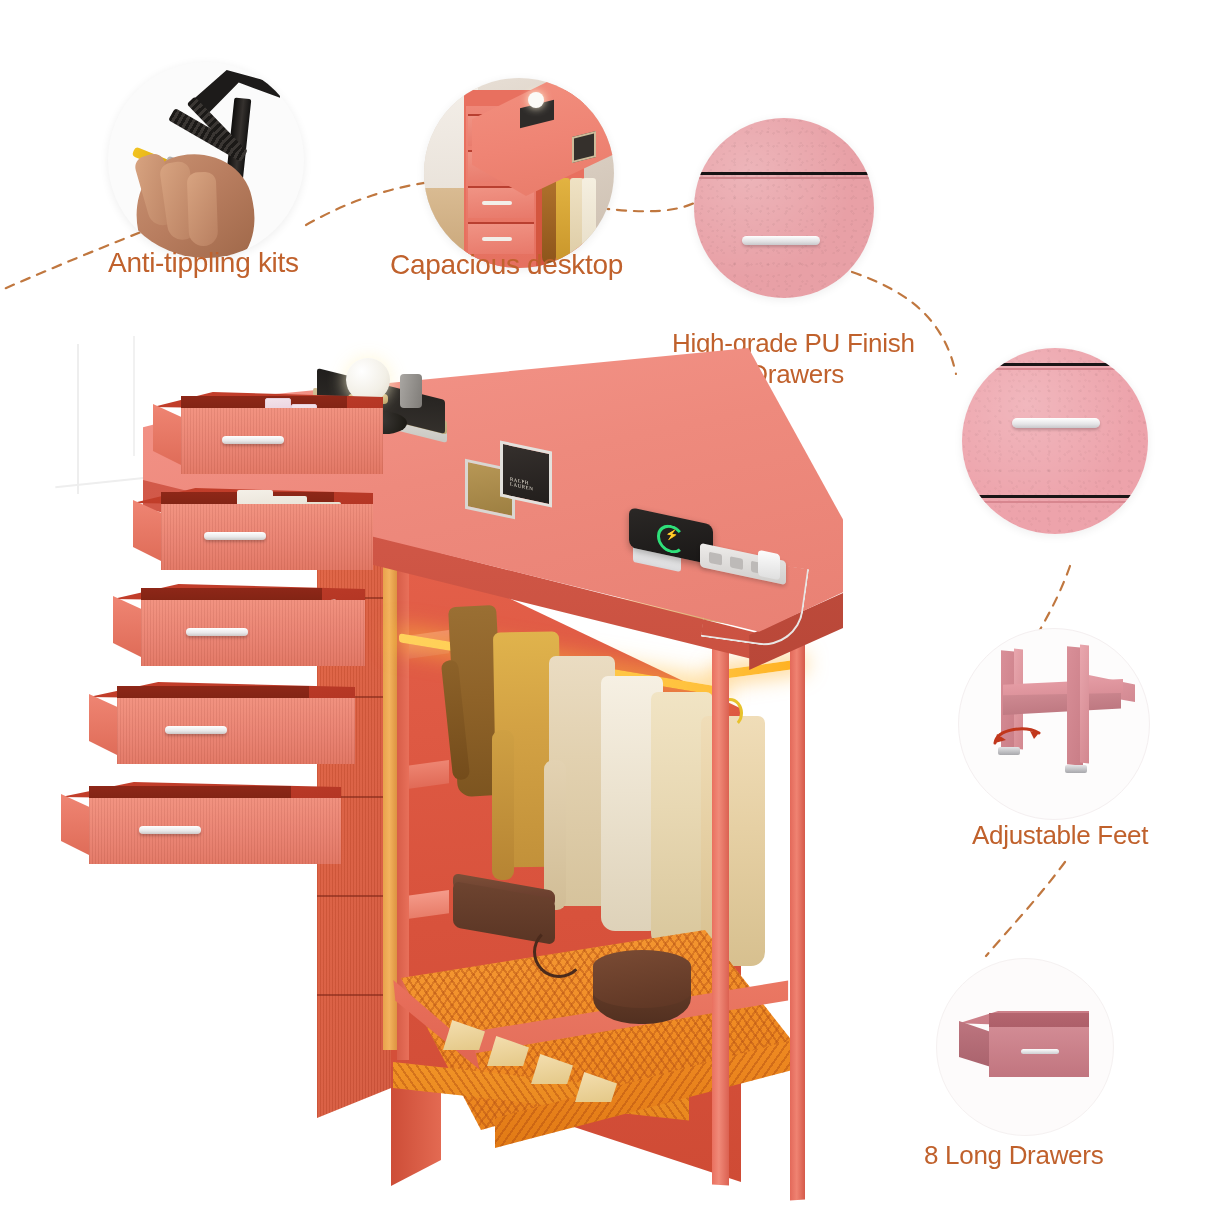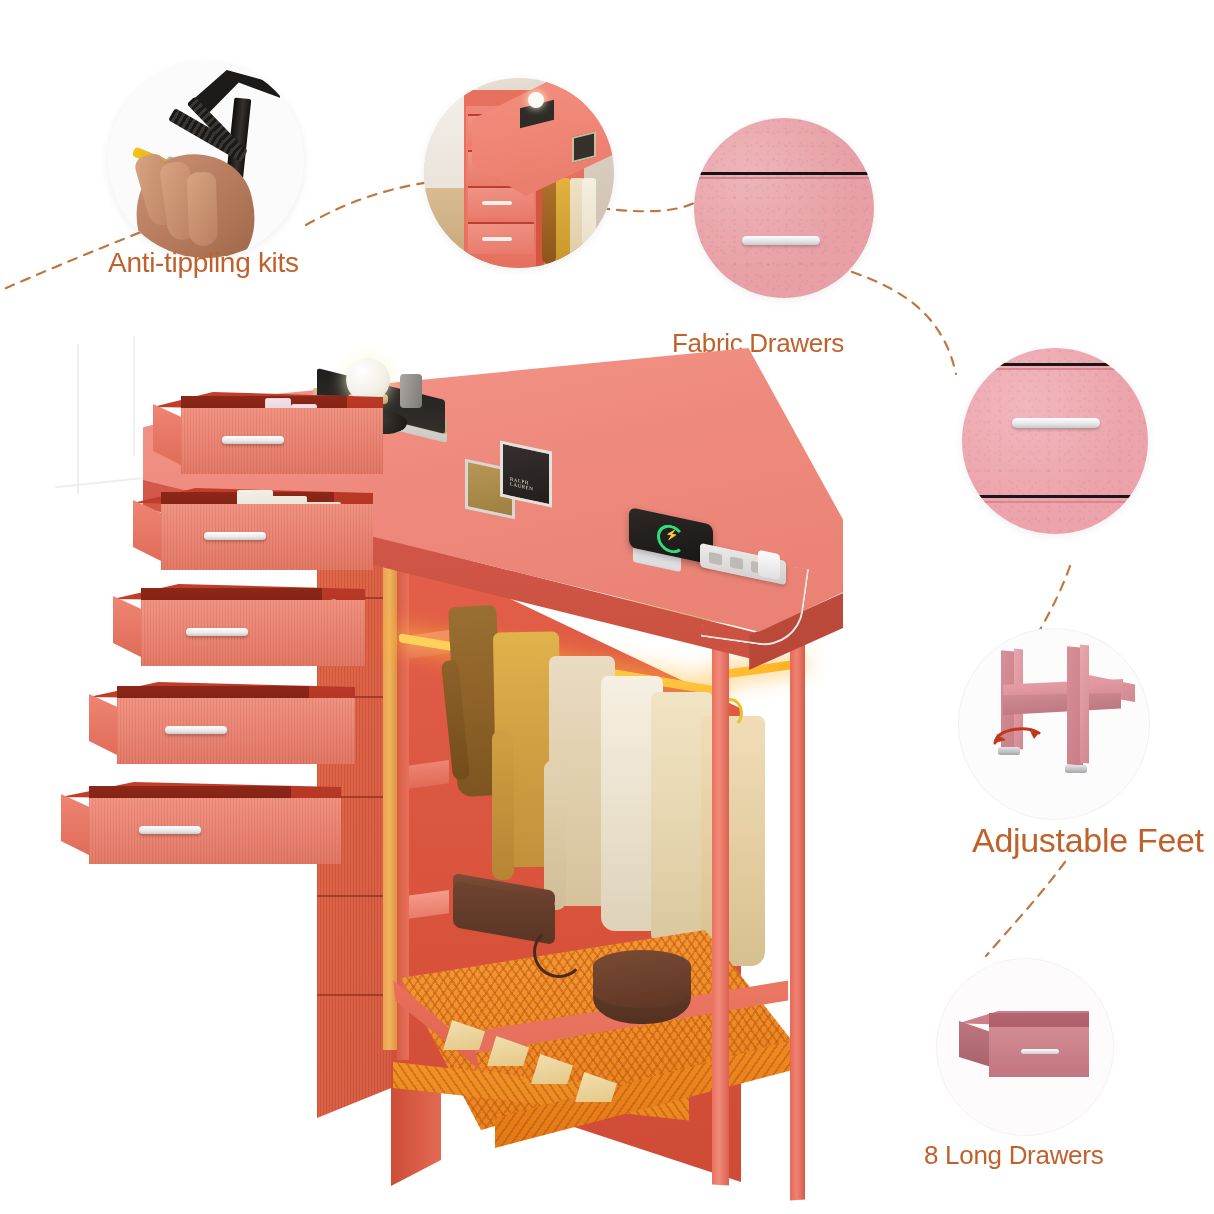--- a/index.html
+++ b/index.html
@@ -553,29 +553,31 @@
     <div class="post"></div>
     <div class="cloth c1"></div>
     <div class="cloth c2"></div>
     <div class="cloth c3"></div>
     <div class="cloth c4"></div>
     <div class="top"></div>
     <div class="box"></div>
     <div class="lamp"></div>
     <div class="frm"></div>
   </div>
+  <div class="label" style="left:390px;top:248px;font-size:28px;">Capacious desktop</div>
 
   <div class="bubble b3">
     <div class="pu"></div>
     <div class="grain"></div>
     <div class="seam"></div>
     <div class="seam2"></div>
     <div class="handle"></div>
   </div>
   <div class="label two-line" style="left:672px;top:328px;font-size:26px;width:270px;">
+    <div>High-grade PU Finish</div>
     <div>Fabric Drawers</div>
   </div>
 
   <div class="bubble b4">
     <div class="pu"></div>
     <div class="grain"></div>
     <div class="seamtop"></div>
     <div class="seamtop2"></div>
     <div class="seambot"></div>
     <div class="seambot2"></div>
@@ -591,21 +593,21 @@
     <div class="leg legR"></div>
     <div class="leg legR2"></div>
     <div class="foot ft1"></div>
     <div class="foot ft2"></div>
     <svg class="arrow" style="left:22px;top:92px;width:90px;height:38px;" viewBox="0 0 90 38">
       <path d="M14 22 C16 8 44 4 58 12" fill="none" stroke="#c1371c" stroke-width="3" stroke-linecap="round"></path>
       <path d="M14 22 l2 -9 l9 6 z" fill="#c1371c"></path>
       <path d="M58 12 l-9 -2 l4 8 z" fill="#c1371c"></path>
     </svg>
   </div>
-  <div class="label" style="left:972px;top:820px;font-size:34px;">Adjustable Feet</div>
+  <div class="label" style="left:972px;top:820px;font-size:26px;">Adjustable Feet</div>
 
   <div class="bubble b6">
     <div class="dbody">
       <div class="dback"></div>
       <div class="dinner"></div>
       <div class="dleft"></div>
       <div class="dfront"></div>
       <div class="dhandle"></div>
     </div>
   </div>

